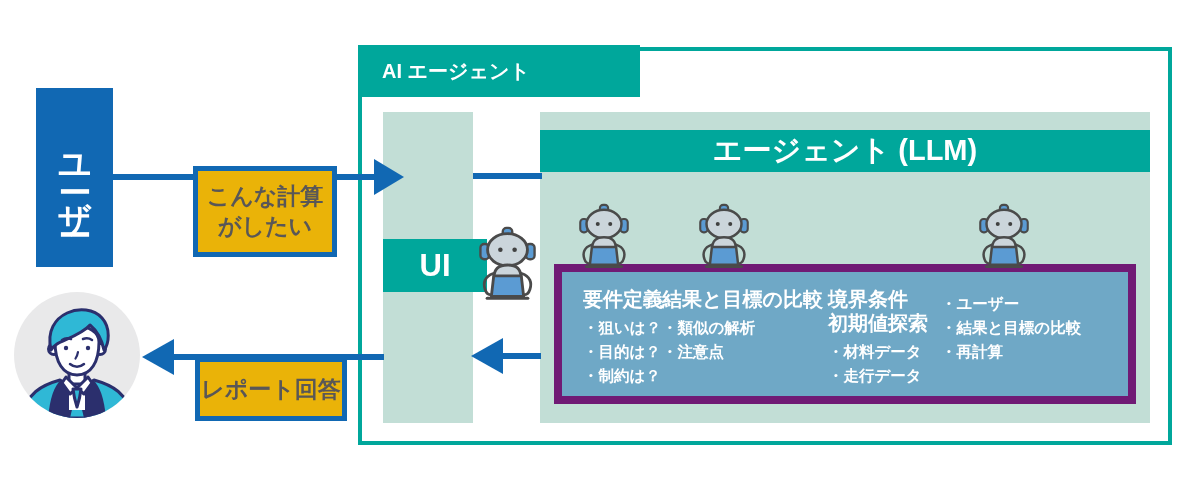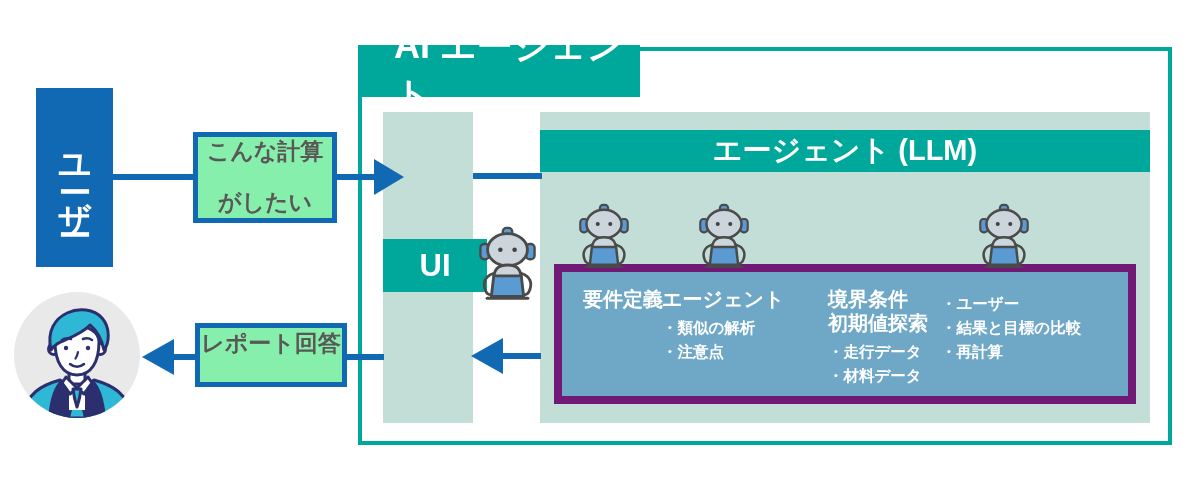--- a/index.html
+++ b/index.html
@@ -7,30 +7,30 @@
           font-family:"Liberation Sans","DejaVu Sans",sans-serif;}
   .abs{position:absolute;box-sizing:border-box;}
 
   
   .user-box{left:36px;top:88px;width:77px;height:179px;background:#1168B3;color:#fff;
             display:flex;align-items:center;justify-content:center;z-index:4;}
   .user-box .vtext{writing-mode:vertical-rl;font-size:33px;font-weight:700;letter-spacing:3px;}
   .avatar{left:14px;top:292px;width:126px;height:126px;z-index:4;}
 
   
-  .msg{background:#86efac;border:5px solid #1168B3;color:#595757;font-weight:700;
-       display:flex;flex-direction:column;align-items:center;justify-content:space-between;
-       text-align:center;z-index:6;}
+  .msg{background:#eab308;border:5px solid #1168B3;color:#595757;font-weight:700;
+       display:flex;flex-direction:column;align-items:center;justify-content:center;
+       text-align:center;z-index:6;margin-top:34px;}
   .msg-request{left:193px;top:132px;width:144px;height:91px;font-size:23px;line-height:1.3;}
   .msg-report{left:195px;top:323px;width:152px;height:64px;font-size:23px;}
 
   
   .big-box{left:358px;top:47px;width:814px;height:398px;border:4px solid #00A79B;z-index:1;background:#fff;}
   .agent-title{left:358px;top:45px;width:282px;height:52px;background:#00A79B;color:#fff;
-               font-size:36px;font-weight:700;display:flex;align-items:center;padding-left:36px;z-index:2;}
+               font-size:20px;font-weight:700;display:flex;align-items:center;padding-left:24px;z-index:2;}
   .ui-bar{left:383px;top:112px;width:90px;height:311px;background:#C2DED6;z-index:2;}
   .ui-label{left:383px;top:239px;width:104px;height:53px;background:#00A79B;color:#fff;
             font-size:31px;font-weight:700;display:flex;align-items:center;justify-content:center;z-index:3;}
   .llm-panel{left:540px;top:112px;width:610px;height:311px;background:#C2DED6;z-index:2;}
   .llm-title{left:540px;top:130px;width:610px;height:42px;background:#00A79B;color:#fff;
              font-size:29px;font-weight:700;display:flex;align-items:center;justify-content:center;z-index:3;}
 
   
   .task-panel{left:554px;top:264px;width:582px;height:140px;background:#6FA8C6;
               border:8px solid #701a75;z-index:3;display:flex;padding:15px 0 0 21px;color:#fff;}
@@ -80,35 +80,40 @@
 
   <div class="abs llm-panel"></div>
   <div class="abs llm-title">
     <span>エージェント (LLM)</span>
   </div>
 
   <div class="abs task-panel">
     <div class="task-col c1">
       <div class="task-h">要件定義</div>
       <div class="task-h"></div>
+      <div class="task-bullets">
+        <div>・狙いは？</div>
+        <div>・目的は？</div>
+        <div>・制約は？</div>
+      </div>
     </div>
     <div class="task-col c2">
-      <div class="task-h">エージェント</div>
+      <div class="task-h">結果と目標の比較</div>
       <div class="task-h"></div>
       <div class="task-bullets">
         <div>・類似の解析</div>
         <div>・注意点</div>
       </div>
     </div>
     <div class="task-col c3">
       <div class="task-h">境界条件</div>
       <div class="task-h">初期値探索</div>
       <div class="task-bullets">
+        <div>・材料データ</div>
         <div>・走行データ</div>
-        <div>・材料データ</div>
       </div>
     </div>
     <div class="task-col c4">
       <div class="task-h"></div>
       <div class="task-bullets">
         <div>・ユーザー</div>
         <div>・結果と目標の比較</div>
         <div>・再計算</div>
       </div>
     </div>

